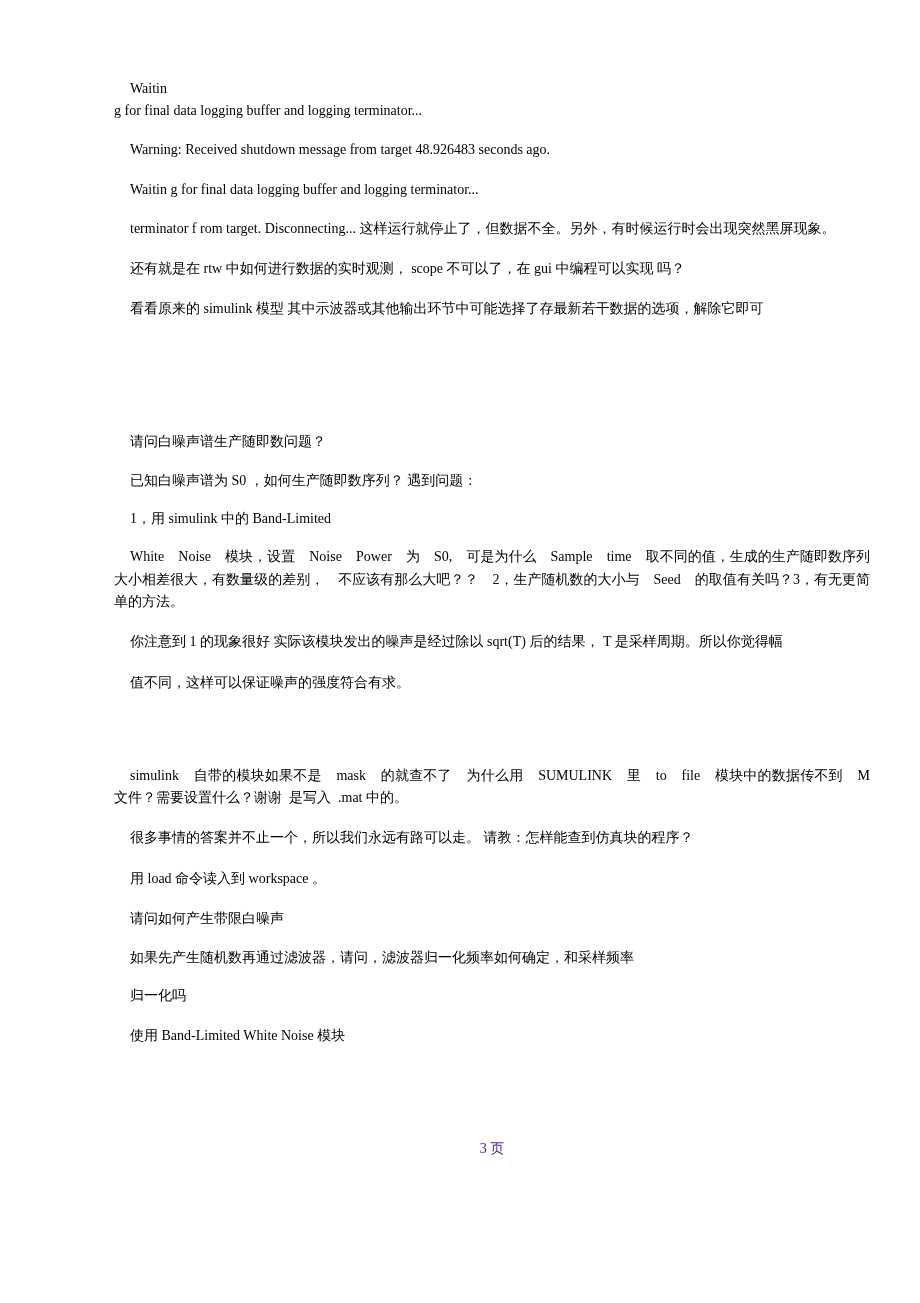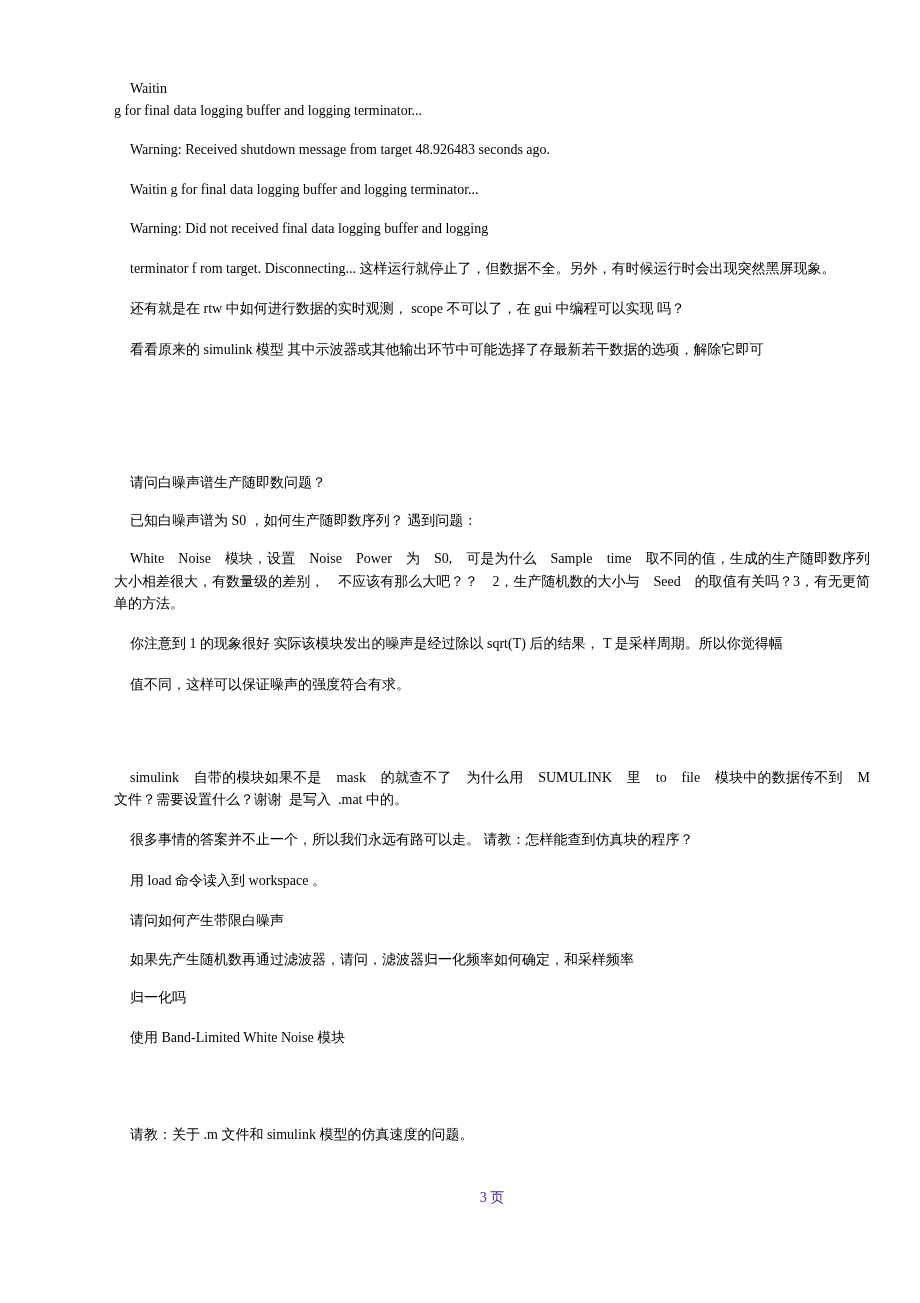--- a/index.html
+++ b/index.html
@@ -46,43 +46,43 @@
     <span>Waitin<br>g for final data logging buffer and logging terminator...</span>
   </div>
 
   <div class="spaced-paragraph">
     <span>Warning: Received shutdown message from target 48.926483 seconds ago.</span>
   </div>
 
   <div class="paragraph">
     <span>Waitin g for final data logging buffer and logging terminator...</span>
   </div>
-  <div class="spaced-paragraph">
-    <span>Warning: Did not received final data logging buffer and logging</span>
-  </div>
 
   <div class="spaced-paragraph">
     <span>terminator f rom target. Disconnecting... 这样运行就停止了，但数据不全。另外，有时候运行时会出现突然黑屏现象。</span>
   </div>
 
   <div class="spaced-paragraph">
     <span>还有就是在  rtw 中如何进行数据的实时观测，  scope 不可以了，在  gui 中编程可以实现  吗？</span>
   </div>
 
   <div class="large-spaced">
     <span>看看原来的  simulink 模型  其中示波器或其他输出环节中可能选择了存最新若干数据的选项，解除它即可</span>
   </div>
 
   <div style="margin-bottom: 60px;">&nbsp;</div>
 
   <div class="paragraph">
     <span>请问白噪声谱生产随即数问题？</span>
   </div>
   <div class="paragraph">
     <span>已知白噪声谱为  S0 ，如何生产随即数序列？  遇到问题：</span>
+  </div>
+  <div class="paragraph">
+    <span>1，用  simulink 中的  Band-Limited</span>
   </div>
 
   <div class="spaced-paragraph">
     <span>White&nbsp;&nbsp;&nbsp;&nbsp;Noise&nbsp;&nbsp;&nbsp;&nbsp;模块，设置&nbsp;&nbsp;&nbsp;&nbsp;Noise&nbsp;&nbsp;&nbsp;&nbsp;Power&nbsp;&nbsp;&nbsp;&nbsp;为&nbsp;&nbsp;&nbsp;&nbsp;S0,&nbsp;&nbsp;&nbsp;&nbsp;可是为什么&nbsp;&nbsp;&nbsp;&nbsp;Sample&nbsp;&nbsp;&nbsp;&nbsp;time&nbsp;&nbsp;&nbsp;&nbsp;取不同的值，生成的生产随即数序列大小相差很大，有数量级的差别，&nbsp;&nbsp;&nbsp;&nbsp;不应该有那么大吧？？&nbsp;&nbsp;&nbsp;&nbsp;2，生产随机数的大小与&nbsp;&nbsp;&nbsp;&nbsp;Seed&nbsp;&nbsp;&nbsp;&nbsp;的取值有关吗？3，有无更简单的方法。</span>
   </div>
 
   <div class="spaced-paragraph">
     <span>你注意到  1 的现象很好  实际该模块发出的噪声是经过除以  sqrt(T) 后的结果，  T 是采样周期。所以你觉得幅</span>
   </div>
 
@@ -114,22 +114,19 @@
   <div class="spaced-paragraph">
     <span>归一化吗</span>
   </div>
 
   <div class="large-spaced">
     <span>使用  Band-Limited White Noise 模块</span>
   </div>
 
   <div style="margin-bottom: 24px;">&nbsp;</div>
 
-  <div class="spaced-paragraph">
-    <span>请教：关于  .m 文件和  simulink 模型的仿真速度的问题。</span>
-  </div>
 
 
 </div>
 
 <div class="page-footer">
   <span>3 页</span>
 </div>
 
 </body></html>

